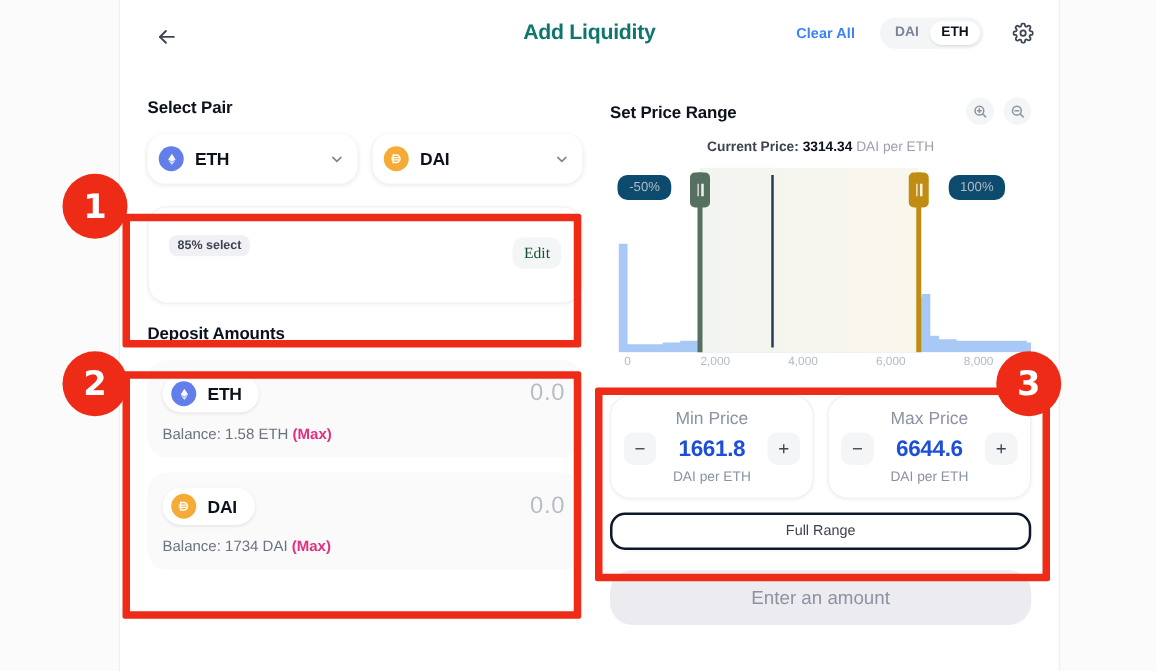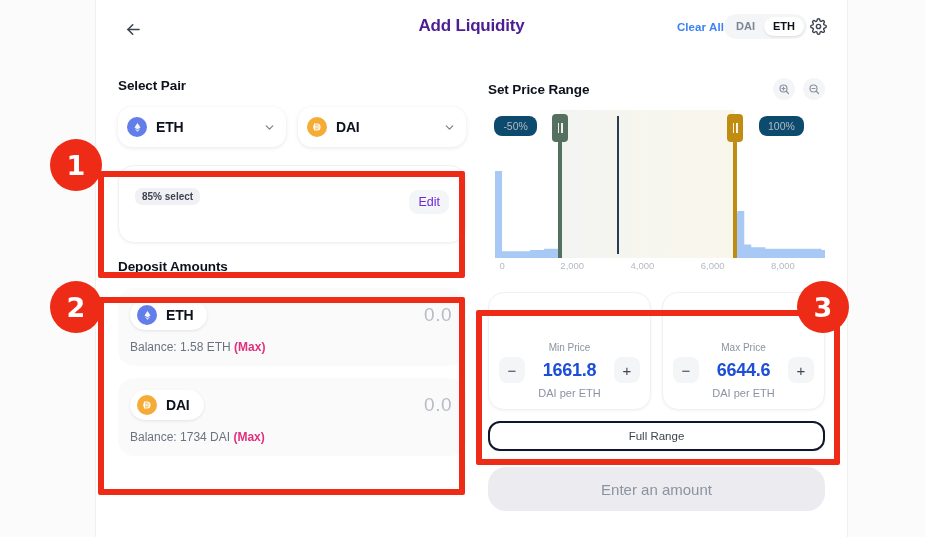--- a/index.html
+++ b/index.html
@@ -28,26 +28,26 @@
   }
   .back-btn {
     position: absolute; left: 22px; top: 14px;
     width: 30px; height: 30px;
     display: flex; align-items: center; justify-content: center;
     color: #3d4350;
   }
   .page-title {
     position: absolute; left: 0; right: 0; top: 16px;
     text-align: center;
-    font-size: 17px; font-weight: 700; color: #4c1d95;
+    font-size: 17px; font-weight: 700; color: #0f766e;
     letter-spacing: -0.2px;
   }
   .header-right {
     position: absolute; right: 18px; top: 14px;
-    display: flex; align-items: center; gap: 0;
+    display: flex; align-items: center; gap: 20px;
   }
   .clear-all {
     font-size: 11.5px; font-weight: 700; color: #3b82f6;
     letter-spacing: 0.1px;
   }
   .token-toggle {
     display: flex; align-items: center;
     background: #f4f5f7; border-radius: 14px;
     padding: 3px; height: 25px;
   }
@@ -98,23 +98,24 @@
   }
   .fee-main { flex: 1; }
   .fee-title { font-size: 13.5px; font-weight: 700; color: #0d111c; }
   .fee-badge {
     display: inline-block; margin-top: 8px;
     background: #f1f1f5; color: #3d4350;
     font-size: 10px; font-weight: 700;
     padding: 3px 7px; border-radius: 7px;
   }
   .fee-edit {
-    background: #f4f5f7; color: #6d28d9;
+    background: #f4f5f7; color: #14532d;
     font-size: 12.5px; padding: 5px 9px; border-radius: 9px;
     margin-top: 10px;
+    font-family: Liberation Serif, serif;
   }
 
   
   .deposit-wrap { margin-top: 16px; }
   .deposit-card {
     background: #fafafa; border-radius: 16px;
     padding: 12px 14px 12px 12px;
     margin-bottom: 12px;
   }
   .dep-top { display: flex; align-items: center; }
@@ -184,21 +185,21 @@
   }
 
   
   .range-row { display: flex; gap: 11px; margin-top: 12px; }
   .range-card {
     flex: 1; background: #ffffff;
     border: 1px solid #f0f1f3; border-radius: 16px;
     padding: 9px 10px 10px 10px; text-align: center;
     box-shadow: 0 1px 3px rgba(16,24,40,0.05);
   }
-  .range-label { font-size: 10px; color: #8b92a1; margin-top: 40px; }
+  .range-label { font-size: 14px; color: #8b92a1; }
   .range-ctrl { display: flex; align-items: center; justify-content: space-between; margin-top: 4px; }
   .step-btn {
     width: 26px; height: 26px; border-radius: 8px;
     background: #f4f5f7; color: #3d4350;
     display: flex; align-items: center; justify-content: center;
     font-size: 15px; line-height: 1;
   }
   .range-val { font-size: 18px; font-weight: 700; color: #1d4ed8; letter-spacing: -0.3px; }
   .range-unit { font-size: 11px; color: #8b92a1; margin-top: 4px; }
   .full-range {
@@ -366,20 +367,25 @@
             <div class="zoom-btn">
               <svg width="12" height="12" viewBox="0 0 24 24" fill="none" stroke="currentColor" stroke-width="2.4" stroke-linecap="round">
                 <circle cx="11" cy="11" r="7"></circle>
                   <line x1="16.5" y1="16.5" x2="21" y2="21"></line>
                 <line x1="8" y1="11" x2="14" y2="11"></line>
               </svg>
             </div>
           </div>
         </div>
 
+        <div class="cur-price">
+          <span class="lbl">Current Price:</span>
+          <b>3314.34</b>
+          <span>DAI per ETH</span>
+        </div>
 
         <div class="chart">
           <div class="plot">
             <div class="band" id="sel-band" style="left: 72.3778px; width: 174.917px;"></div>
             <svg id="depth-svg" width="337" height="148" viewBox="0 0 337 148" preserveAspectRatio="none">
                 <path d="M 7.020833333333333 148 L 7.020833333333333 60.92 L 14.041666666666666 60.92 L 14.041666666666666 141.32 L 21.0625 141.32 L 21.0625 141.32 L 28.083333333333332 141.32 L 28.083333333333332 141.32 L 35.10416666666667 141.32 L 35.10416666666667 141.32 L 42.125 141.32 L 42.125 139.98 L 49.145833333333336 139.98 L 49.145833333333336 139.98 L 56.166666666666664 139.98 L 56.166666666666664 138.64 L 63.1875 138.64 L 63.1875 138.64 L 70.20833333333334 138.64 L 70.20833333333334 137.3 L 72.37777083333334 137.3 L 72.37777083333334 148 Z" fill="#a8c9f5"></path>
                 <path d="M 72.37777083333334 148 L 72.37777083333334 137.3 L 77.22916666666666 137.3 L 77.22916666666666 135.96 L 84.25 135.96 L 84.25 134.62 L 91.27083333333333 134.62 L 91.27083333333333 130.6 L 98.29166666666667 130.6 L 98.29166666666667 126.58 L 105.3125 126.58 L 105.3125 122.56 L 112.33333333333333 122.56 L 112.33333333333333 114.52 L 115.84375 114.52 L 115.84375 111.84 L 119.35416666666667 111.84 L 119.35416666666667 110.5 L 122.86458333333333 110.5 L 122.86458333333333 103.80000000000001 L 126.375 103.80000000000001 L 126.375 98.44 L 129.88541666666669 98.44 L 129.88541666666669 82.36 L 133.39583333333331 82.36 L 133.39583333333331 23.39999999999999 L 136.90625 23.39999999999999 L 136.90625 68.96 L 143.92708333333331 68.96 L 143.92708333333331 63.60000000000001 L 150.94791666666669 63.60000000000001 L 150.94791666666669 63.60000000000001 L 157.96875 63.60000000000001 L 157.96875 66.28 L 164.98958333333331 66.28 L 164.98958333333331 68.96 L 172.01041666666666 68.96 L 172.01041666666666 71.64 L 179.03125 71.64 L 179.03125 74.32 L 186.05208333333334 74.32 L 186.05208333333334 75.66 L 193.07291666666666 75.66 L 193.07291666666666 77 L 200.09375 77 L 200.09375 79.68 L 207.11458333333334 79.68 L 207.11458333333334 85.03999999999999 L 214.13541666666666 85.03999999999999 L 214.13541666666666 90.4 L 221.15625 90.4 L 221.15625 93.08 L 228.17708333333334 93.08 L 228.17708333333334 101.12 L 235.19791666666666 101.12 L 235.19791666666666 102.46000000000001 L 242.21875 102.46000000000001 L 242.21875 103.80000000000001 L 247.29481250000003 103.80000000000001 L 247.29481250000003 148 Z" fill="#4a8ef0"></path>
                 <path d="M 247.29481250000003 148 L 247.29481250000003 103.80000000000001 L 249.23958333333334 103.80000000000001 L 249.23958333333334 101.12 L 256.26041666666663 101.12 L 256.26041666666663 134.62 L 263.28125 134.62 L 263.28125 137.3 L 270.30208333333337 137.3 L 270.30208333333337 137.3 L 277.32291666666663 137.3 L 277.32291666666663 138.64 L 291.36458333333337 138.64 L 291.36458333333337 138.64 L 305.40625 138.64 L 305.40625 138.64 L 319.44791666666663 138.64 L 319.44791666666663 138.64 L 333.48958333333337 138.64 L 333.48958333333337 139.98 L 337 139.98 L 337 148 Z" fill="#a8c9f5"></path>
               </svg>
             <div class="curprice-line" id="cp-line" style="left: 129.389px;"></div>

